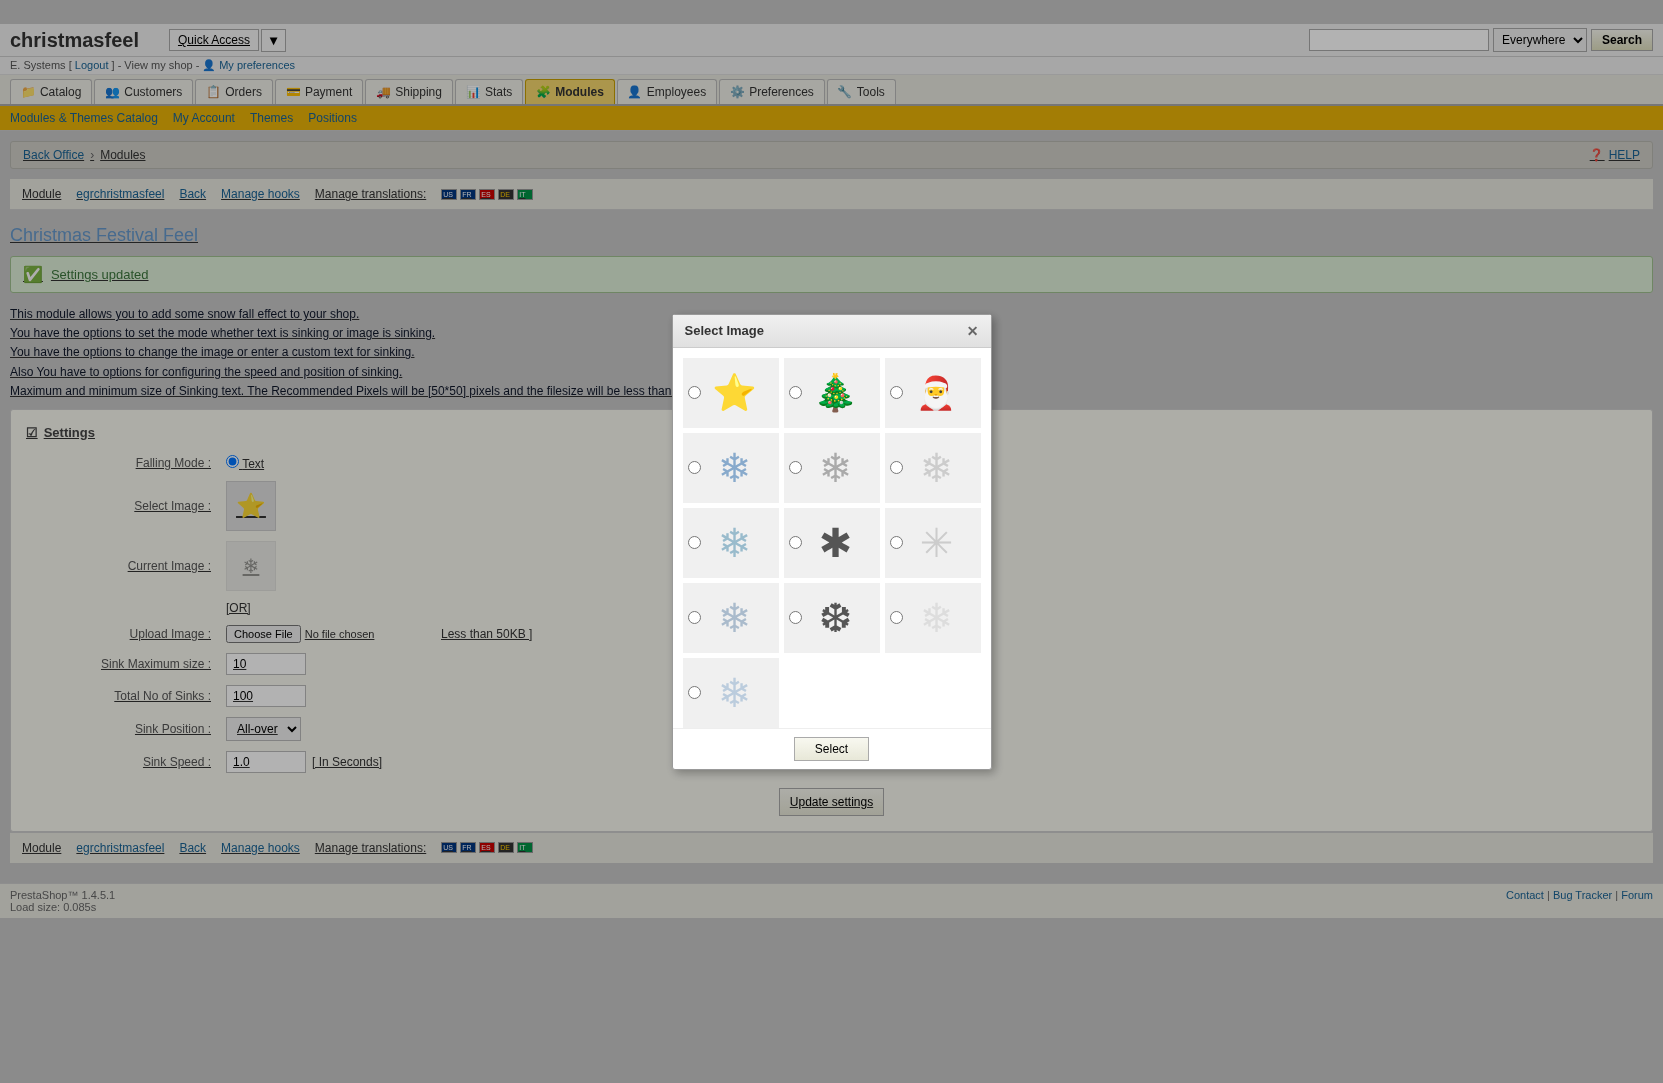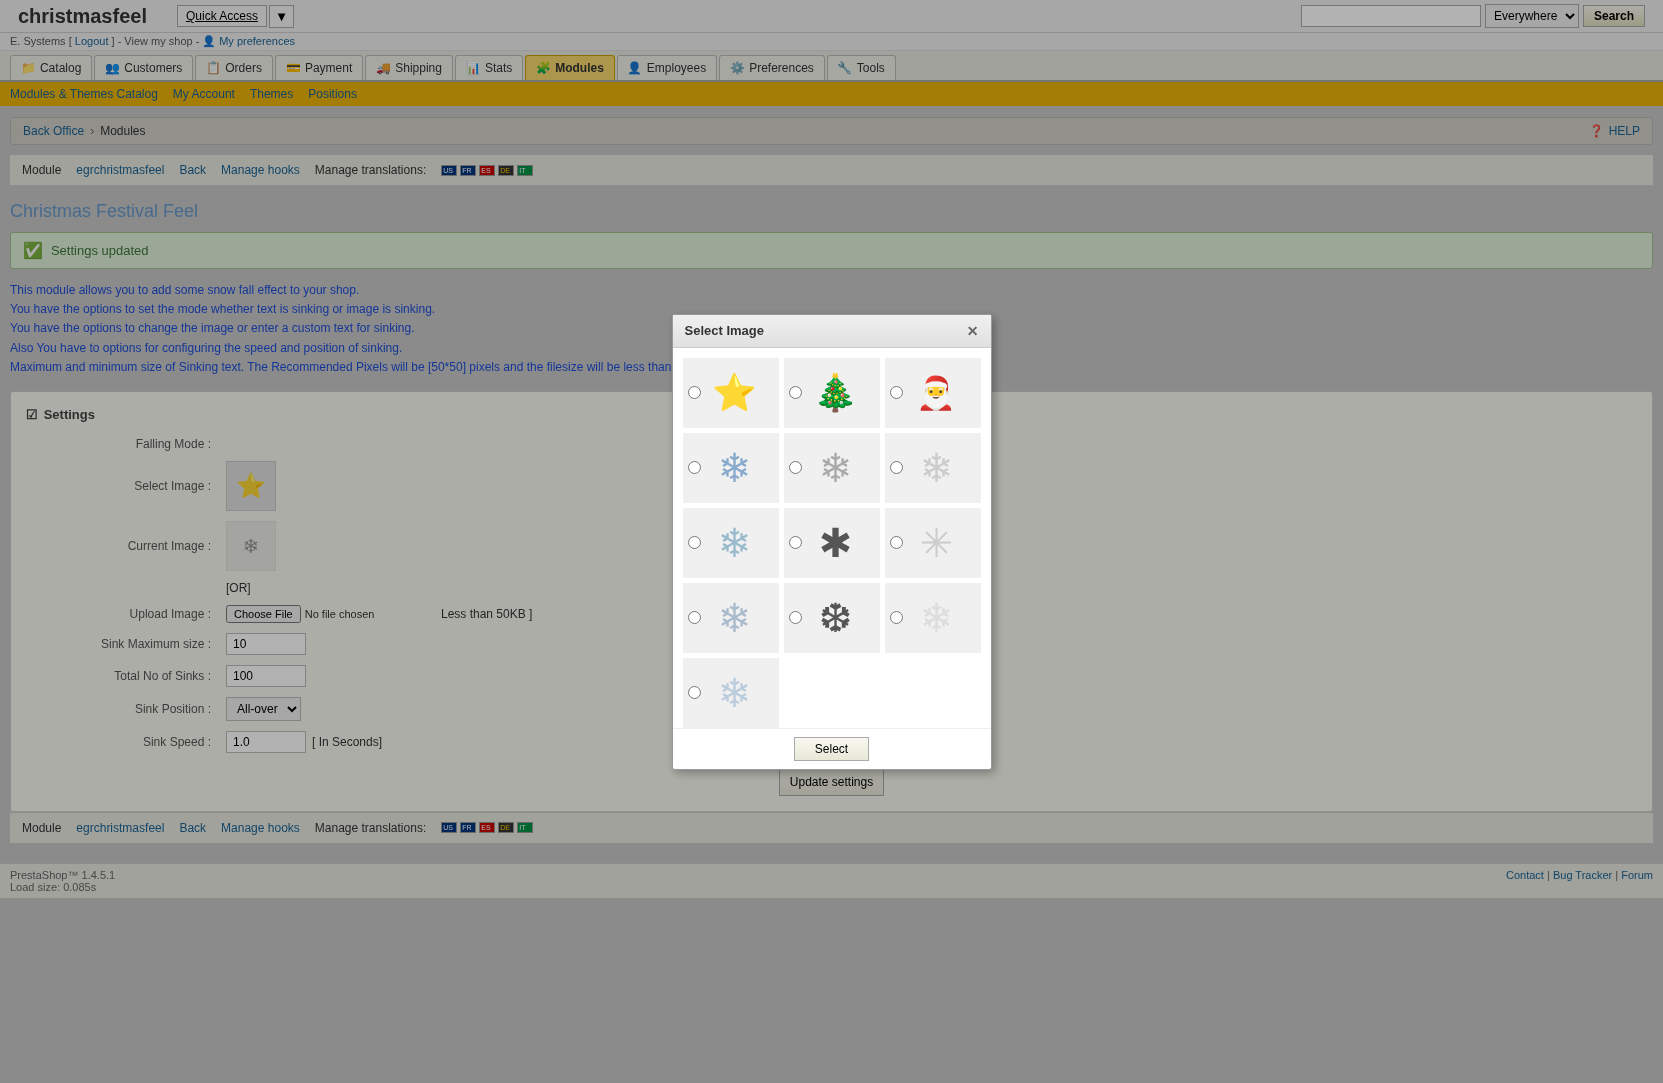--- a/index.html
+++ b/index.html
@@ -2,24 +2,25 @@
 <html><head>
   <meta charset="utf-8">
   <style>
     * { box-sizing: border-box; margin: 0; padding: 0; }
     body { font-family: Arial, sans-serif; font-size: 12px; background: #c8c8c8; color: #333; }
 
     
     #top-bar {
       background: #f0f0f0;
       border-bottom: 1px solid #ccc;
-      padding: 4px 18px;
+      padding: 4px 10px;
       display: flex;
       align-items: center;
       gap: 10px;
+      margin-top: 24px;
     }
     #site-title { font-size: 20px; font-weight: bold; color: #333; text-decoration: none; margin-right: 20px; }
     #quick-access-wrapper { display: flex; align-items: center; gap: 2px; }
     #quick-access-btn {
       background: #f5f5f5;
       border: 1px solid #aaa;
       padding: 3px 8px;
       font-size: 12px;
       cursor: pointer;
       text-decoration: underline;
@@ -87,20 +88,21 @@
       border-bottom: 1px solid #ccc;
       display: flex;
       gap: 15px;
     }
     #sub-nav a { color: #1a6496; text-decoration: none; font-size: 12px; }
 
     
     #content-area {
       padding: 10px;
       background: #c8c8c8;
+      text-decoration: underline;
     }
 
     
     #breadcrumb-bar {
       background: #d0cfc8;
       border: 1px solid #b8b8b0;
       padding: 6px 12px;
       display: flex;
       align-items: center;
       justify-content: space-between;
@@ -149,22 +151,22 @@
       margin-bottom: 12px;
       border-radius: 3px;
       font-size: 13px;
       color: #3c763d;
     }
     .check-icon { color: #3c763d; font-size: 16px; }
 
     
     #description {
       font-size: 12px;
-      color: #1d4ed8;
-      margin-bottom: 14px;
+      color: #0f172a;
+      margin-bottom: 8px;
       line-height: 1.6;
     }
 
     
     #settings-section {
       background: #f8f8f0;
       border: 1px solid #ccc;
       border-radius: 3px;
       padding: 15px;
     }
@@ -452,20 +454,26 @@
   </div>
 
   <div id="settings-section">
     <div class="section-header">
       <span>☑</span>
       <span>Settings</span>
     </div>
 
     <div class="settings-row">
       <div class="settings-label">Falling Mode :</div>
+      <div class="settings-value">
+        <label>
+          <input type="radio" name="falling-mode" checked="" style="">
+          <span>Text</span>
+        </label>
+      </div>
     </div>
 
     <div class="settings-row">
       <div class="settings-label">Select Image :</div>
       <div class="settings-value">
         <div class="thumb-img" style="font-size:24px;">⭐</div>
       </div>
     </div>
 
     <div class="settings-row">

